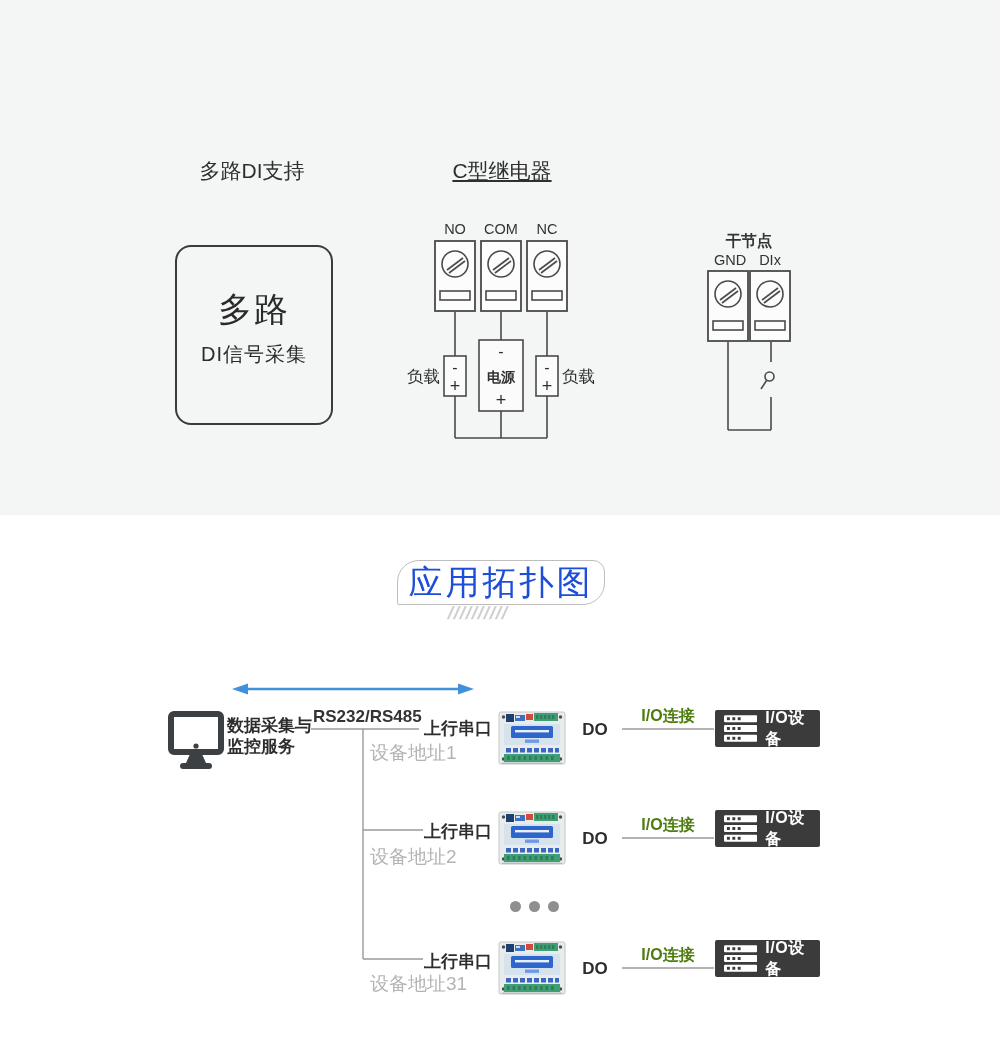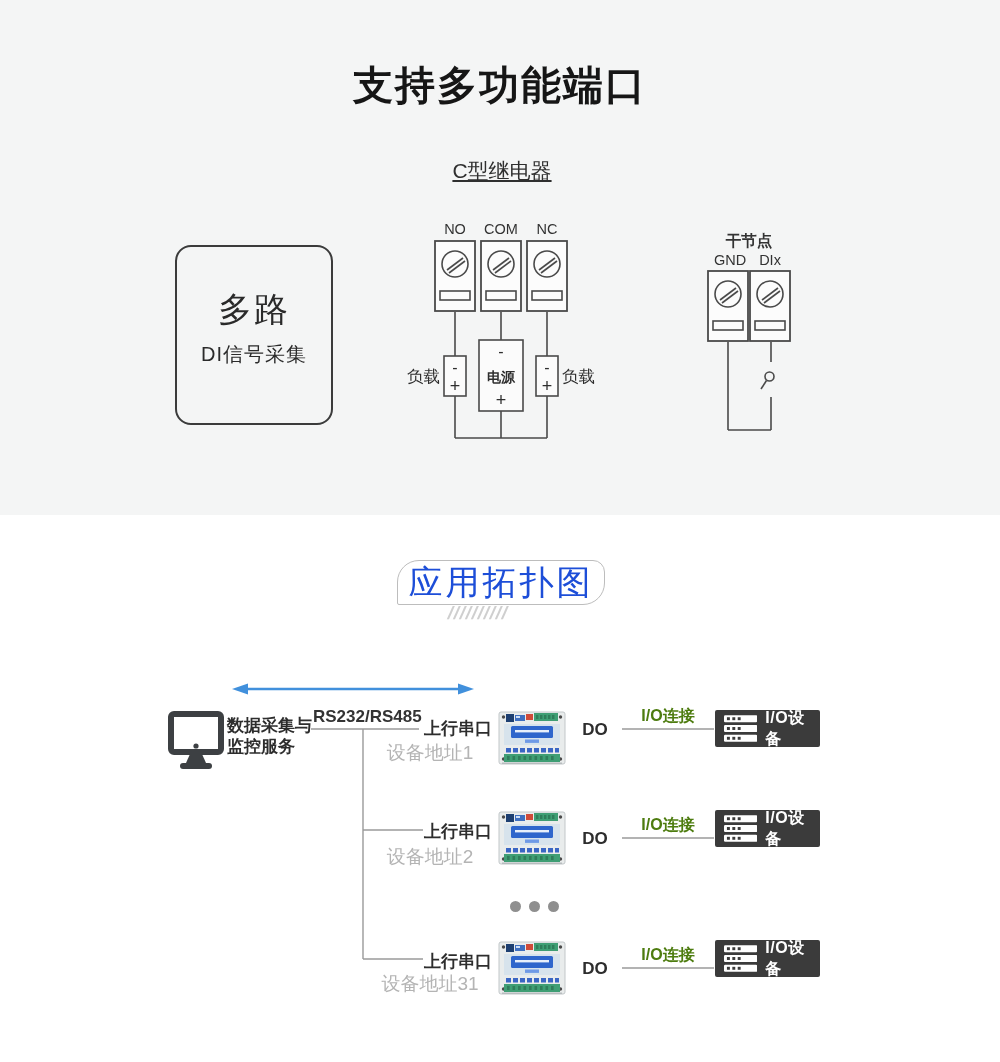--- a/index.html
+++ b/index.html
@@ -37,21 +37,21 @@
   .slashes{left:448px;top:603px;width:120px;font-size:18px;letter-spacing:1px;color:#cfcfcf;
            transform:skewX(-14deg);font-weight:700;}
 
   .protocol-label{left:258px;top:658px;width:200px;text-align:center;font-size:21px;
                   font-weight:500;color:#4190dc;}
   .serial-label{left:313px;top:707px;width:104px;text-align:center;font-size:17px;
                 font-weight:600;color:#333;}
   .host-text{left:227px;top:715px;font-size:17px;font-weight:700;line-height:21px;color:#2d2d2d;}
 
   .uplink{left:392px;width:100px;text-align:right;font-size:17px;font-weight:700;color:#2d2d2d;}
-  .addr{left:370px;width:120px;text-align:center;font-size:19px;color:#b4b4b4;}
+  .addr{left:370px;width:120px;text-align:left;font-size:19px;color:#b4b4b4;}
   .do-lab{left:580px;width:30px;text-align:center;font-size:17px;font-weight:700;color:#2d2d2d;}
   .io-link{left:626px;width:84px;text-align:center;font-size:16px;font-weight:600;color:#4d7c0f;}
   .io-box{left:715px;width:105px;height:37px;background:#3b3b3b;border-radius:2px;
           display:flex;align-items:center;padding-left:9px;box-sizing:border-box;}
   .io-box span{color:#ffffff;font-size:16px;font-weight:700;margin-left:8px;letter-spacing:0.5px;}
 
   .ellipsis{left:510px;top:901px;display:flex;gap:8px;}
   .ellipsis i{width:11px;height:11px;border-radius:50%;background:#8f8f8f;display:block;}
 </style>
 </head>
@@ -120,22 +120,22 @@
         <rect x="8.5" y="22" width="3" height="3" fill="#3b3b3b"></rect>
         <rect x="14" y="22" width="3" height="3" fill="#3b3b3b"></rect>
     </symbol>
   </defs>
 </svg>
 
 <div class="page">
 
   <div class="abs top-section">
 
-    <div class="abs main-title">支持多功能端口</div>
-
+
+    <div class="abs col-header hdr-di">多路DI支持</div>
     <div class="abs col-header hdr-relay">C型继电器</div>
 
     <div class="abs di-box">
       <div class="di-line1">多路</div>
       <div class="di-line2">DI信号采集</div>
     </div>
 
     <svg class="abs" style="left:400px;top:215px;" width="230" height="228" viewBox="0 0 230 228">
       <text x="55" y="19" text-anchor="middle" class="t-lab">NO</text>
       <text x="101" y="19" text-anchor="middle" class="t-lab">COM</text>

